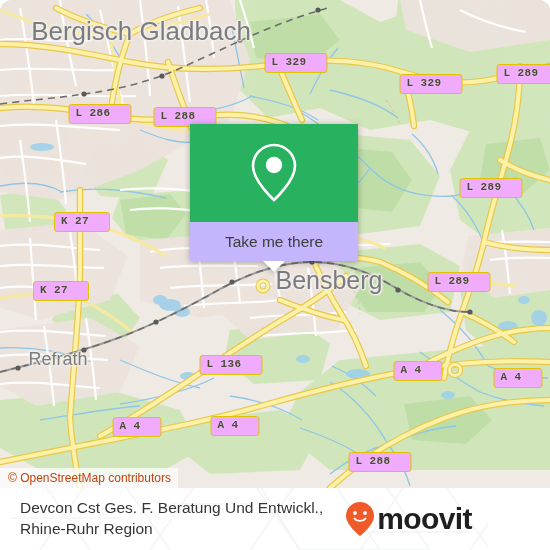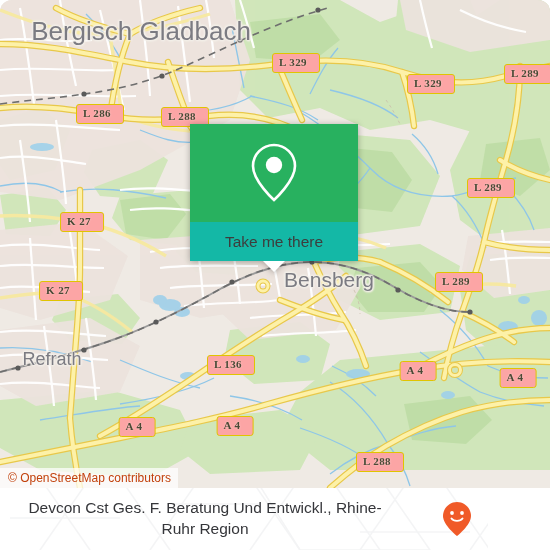--- a/index.html
+++ b/index.html
@@ -28,69 +28,69 @@
   #map svg.maplayer {
     position: absolute;
     left: 0; top: 0;
     width: 550px; height: 488px;
     display: block;
   }
 
   
   .shield {
     position: absolute;
-    background: #fca5a5;
+    background: #f0abfc;
     border: 1.6px solid #e0c400;
     border-radius: 3px;
     color: #4a4a35;
     font-size: 11px;
     font-weight: bold;
     letter-spacing: .4px;
     line-height: 1;
-    padding: 3px 12px 4px 6px;
+    padding: 3px 20px 4px 6px;
     white-space: nowrap;
-    font-family: Liberation Serif, serif;
+    font-family: Liberation Mono, monospace;
     text-shadow: 0 0 2px rgba(255,255,255,.5);
     transform: translate(-50%, -50%);
   }
 
   
   .place {
     position: absolute;
     color: #7b7b82;
     white-space: nowrap;
     font-family: "Liberation Sans", sans-serif;
     transform: translate(-50%, -50%);
     text-shadow:
        1px 0 2px #f3efe9, -1px 0 2px #f3efe9,
        0 1px 2px #f3efe9, 0 -1px 2px #f3efe9,
        1px 1px 2px #f3efe9, -1px -1px 2px #f3efe9;
   }
   .place.big   { font-size: 26px; }
-  .place.mid   { font-size: 21px; }
+  .place.mid   { font-size: 25px; }
   .place.small { font-size: 18px; }
 
   
   #popup {
     position: absolute;
     left: 190px; top: 124px;
     width: 168px;
     z-index: 40;
     filter: drop-shadow(0 1px 3px rgba(0,0,0,.30));
   }
   #popup-top {
     height: 98px;
     background: #28b15f;
     display: flex;
     align-items: center;
     justify-content: center;
   }
   #popup-bottom {
     height: 39px;
-    background: #14b8a6;
+    background: #c4b5fd;
     display: flex;
     align-items: center;
     justify-content: center;
     position: relative;
   }
   #popup-label {
     font-size: 15.5px;
     color: #3d3d3d;
     font-family: "Liberation Sans", sans-serif;
   }
@@ -121,21 +121,20 @@
     font-family: "Liberation Sans", sans-serif;
   }
 
   
   #footer {
     position: absolute;
     left: 0; top: 488px;
     width: 488px; height: 62px;
     background: #ffffff;
     overflow: hidden;
-    text-align: center;
   }
   #footer-watermark {
     position: absolute;
     left: 0; top: 0;
     width: 550px; height: 62px;
     opacity: .5;
   }
   #footer-inner {
     position: relative;
     width: 100%; height: 100%;
@@ -417,21 +416,21 @@
 
       <g fill="none" stroke="#c9b9a8" stroke-width="0.9" stroke-dasharray="3 3" opacity="0.8">
         <path d="M386,100 C392,108 396,116 400,124"></path>
         <path d="M354,290 C358,298 360,306 360,314"></path>
         <path d="M210,164 C218,172 224,180 228,188"></path>
       </g>
     </svg>
 
     <div class="place big" style="left:141px; top:31px;">Bergisch Gladbach</div>
     <div class="place mid" style="left:329px; top:280px;">Bensberg</div>
-    <div class="place small" style="left:52px; top:359px;text-align:center;">Refrath</div>
+    <div class="place small" style="left:58px; top:359px;text-align:center;">Refrath</div>
 
     <div class="shield" style="left:296px; top:63px;">L 329</div>
     <div class="shield" style="left:431px; top:84px;">L 329</div>
     <div class="shield" style="left:528px; top:74px;">L 289</div>
     <div class="shield" style="left:100px;  top:114px;">L 286</div>
     <div class="shield" style="left:185px; top:117px;">L 288</div>
     <div class="shield" style="left:491px; top:188px;">L 289</div>
     <div class="shield" style="left:82px;  top:222px;">K 27</div>
     <div class="shield" style="left:459px; top:282px;">L 289</div>
     <div class="shield" style="left:61px;  top:291px;">K 27</div>
@@ -482,17 +481,18 @@
 
     <div id="footer-inner">
       <div id="footer-title">Devcon Cst Ges. F. Beratung Und Entwickl., Rhine-Ruhr Region</div>
       <div id="brand">
         <svg width="30" height="36" viewBox="0 0 30 36">
           <path d="M15 1 C7.3 1 1 7.3 1 15 C1 24.2 15 35 15 35 C15 35 29 24.2 29 15 C29 7.3 22.7 1 15 1 Z" fill="#f05a28"></path>
           <circle cx="10" cy="12" r="1.9" fill="#ffffff"></circle>
           <circle cx="20" cy="12" r="1.9" fill="#ffffff"></circle>
           <path d="M9.5 17.5 C11.8 20.6 18.2 20.6 20.5 17.5" stroke="#ffffff" stroke-width="1.9" fill="none" stroke-linecap="round"></path>
         </svg>
+        <span id="brand-wordmark">moovit</span>
       </div>
     </div>
   </div>
 
 </div>
 
 </body></html>

